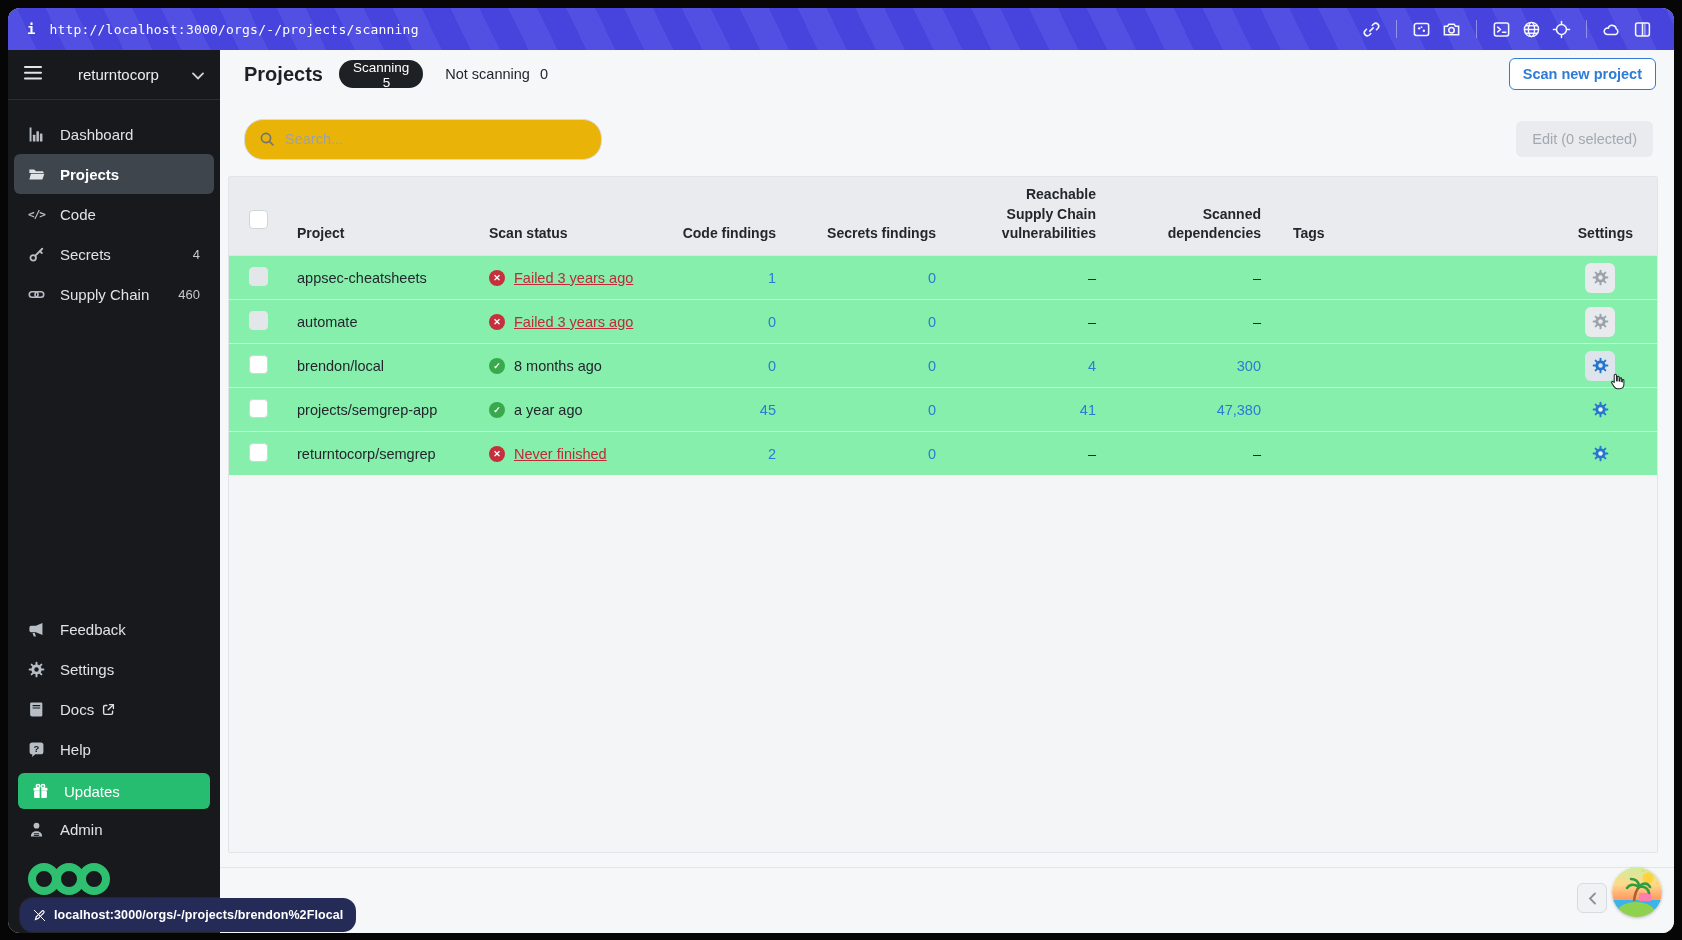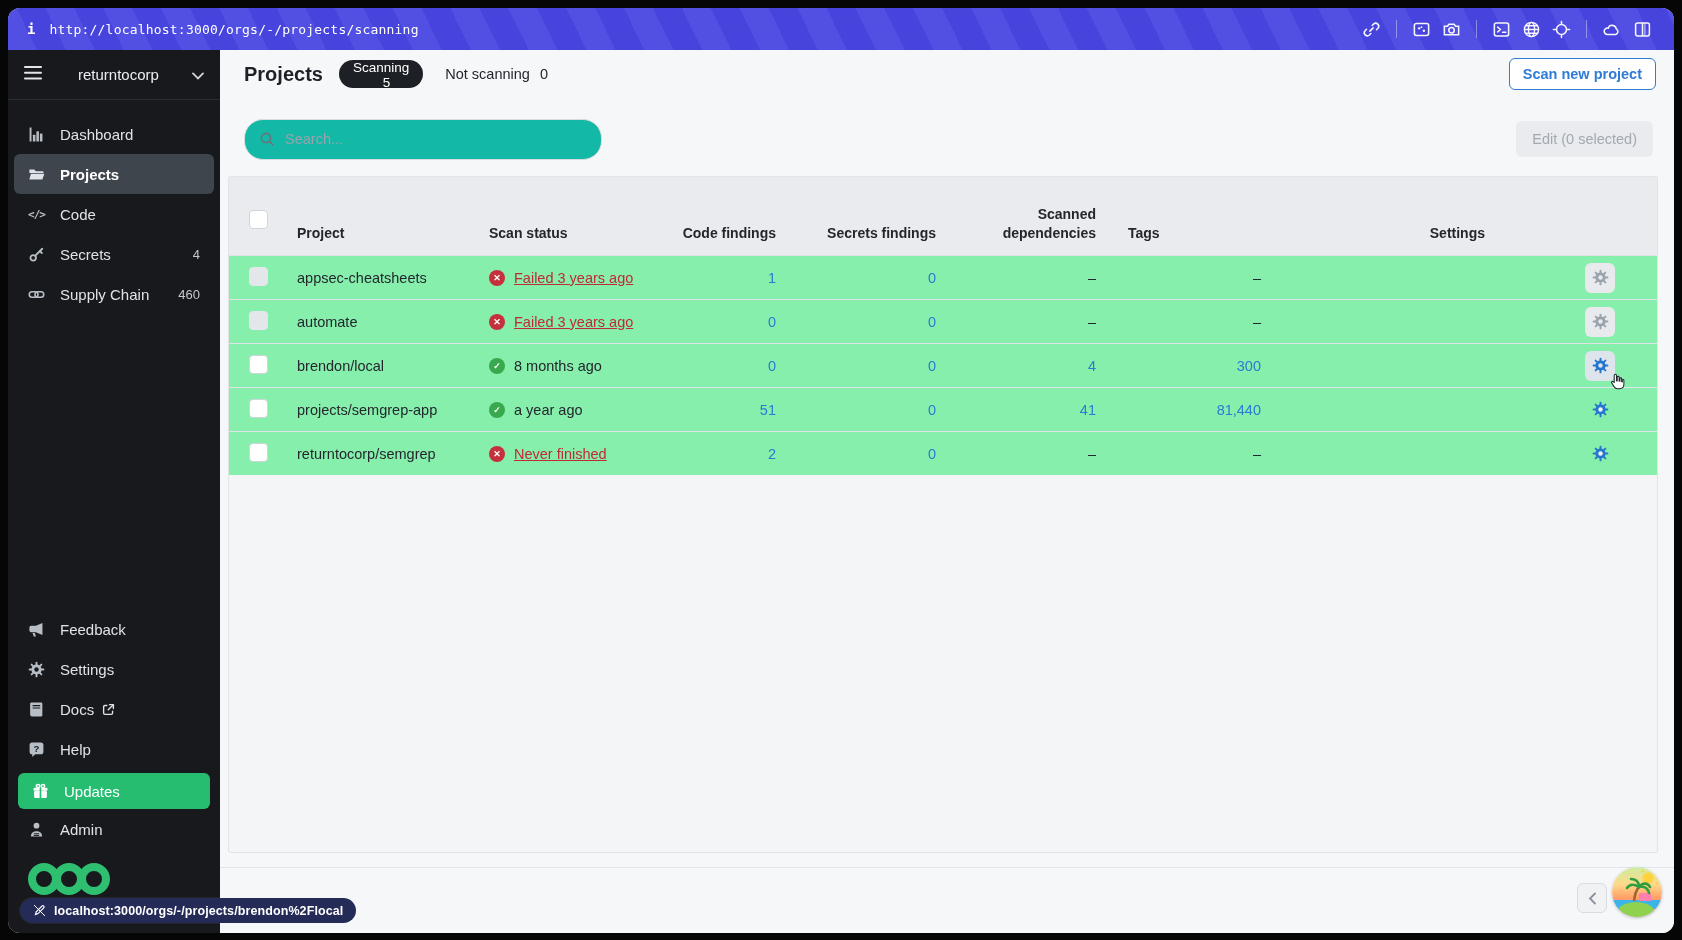--- a/index.html
+++ b/index.html
@@ -35,21 +35,21 @@
   .side-foot { position:absolute; left:0; right:0; top:559px; }
   .side-foot .nav-item { margin:0 6px; }
   .nav-item.updates { background:#26bd71; color:#fff; height:36px; margin:4px 10px 0 10px; }
   .nav-item.updates .ico { color:#fff; }
   .ext-ico { margin-left:8px; display:flex; }
   .logo { position:absolute; left:20px; top:813px; display:flex; }
   .ring { width:32px; height:32px; border:8px solid #2ebf71; border-radius:50%; background:transparent; }
   .ring + .ring { margin-left:-7px; }
 
   
-  .linkpill { position:absolute; left:12px; top:890px; height:25px; z-index:40;
+  .linkpill { position:absolute; left:12px; top:890px; height:34px; z-index:40;
               background:#252b57; border-radius:13px; display:flex; align-items:center;
               padding:0 13px; color:#fff; font-size:12.5px; font-weight:600; letter-spacing:.1px;
               box-shadow:0 0 0 1px rgba(255,255,255,.06); }
   .linkpill svg { margin-right:8px; }
 
   
   .main { position:absolute; left:212px; top:42px; right:0; bottom:0; background:#f6f7f8; }
   .pageheader { position:absolute; left:0; right:0; top:0; height:48px; display:flex; align-items:center;
                 padding:0 18px 0 24px; }
   .page-title { font-size:20px; font-weight:700; color:#1d2127; }
@@ -57,21 +57,21 @@
                 display:flex; align-items:center; padding:0 14px; font-size:13.5px; cursor:pointer;flex-direction:column; }
   .scan-badge .cnt { margin-left:11px; }
   .notscan { margin-left:22px; font-size:14.5px; font-weight:500; color:#23272d; display:flex; cursor:pointer; }
   .notscan .cnt { margin-left:10px; }
   .btn-primary-outline { margin-left:auto; height:32px; padding:0 13px; background:#fff;
                 border:1.5px solid #2e7cd6; color:#2e7cd6; border-radius:6px; font-size:14.5px;
                 font-weight:600; font-family:inherit; cursor:pointer; }
 
   .toolbar { position:absolute; left:0; right:0; top:70px; height:38px; display:flex; align-items:center;
              padding:0 21px 0 24px; }
-  .searchbox { width:358px; height:41px; background:#14b8a6; border:1px solid #d8dce1; border-radius:19px;
+  .searchbox { width:358px; height:41px; background:#eab308; border:1px solid #d8dce1; border-radius:19px;
                display:flex; align-items:center; padding:0 14px; }
   .searchbox input { border:none; outline:none; flex:1; margin-left:10px; font-size:14.5px; color:#3a4047;
                      font-family:inherit; background:transparent; }
   .searchbox input::placeholder { color:#9aa2ab; }
   .btn-disabled { margin-left:auto; height:36px; padding:0 16px; background:#e9ebee; border:none;
                   color:#a2a9b1; border-radius:6px; font-size:14.5px; font-weight:500; font-family:inherit; }
 
   
   .tablewrap { position:absolute; left:8px; right:16px; top:126px; height:677px;
                border:1px solid #e2e5e8; border-radius:2px; background:#f4f5f6; overflow:hidden; }
@@ -368,20 +368,21 @@
       <button class="btn-disabled" disabled="">Edit (0 selected)</button>
     </div>
 
     <div class="tablewrap">
       <div class="tgrid thead">
         <div class="c-check"><span class="checkbox" style="margin-bottom:9px;"></span></div>
         <div class="c-proj">Project</div>
         <div class="c-status">Scan status</div>
         <div class="c-num">Code findings</div>
         <div class="c-num">Secrets findings</div>
+        <div class="c-num"><span class="wrapcap w102">Reachable Supply Chain vulnerabilities</span></div>
         <div class="c-num"><span class="wrapcap w108">Scanned dependencies</span></div>
         <div class="c-tags">Tags</div>
         <div class="c-set">Settings</div>
       </div>
 
       <div class="tgrid trow">
         <div class="c-check"><span class="checkbox disabled"></span></div>
         <div class="c-proj">appsec-cheatsheets</div>
         <div class="c-status">
             <span class="status-ico failed">✕</span>
@@ -467,24 +468,24 @@
         </div>
       </div>
 
       <div class="tgrid trow">
         <div class="c-check"><span class="checkbox"></span></div>
         <div class="c-proj">projects/semgrep-app</div>
         <div class="c-status">
             <span class="status-ico success">✓</span>
             <a class="status-link success">a year ago</a>
           </div>
-        <div class="c-num"><a class="num-link">51</a></div>
+        <div class="c-num"><a class="num-link">45</a></div>
         <div class="c-num"><a class="num-link">0</a></div>
         <div class="c-num"><a class="num-link">41</a></div>
-        <div class="c-num"><a class="num-link">81,440</a></div>
+        <div class="c-num"><a class="num-link">47,380</a></div>
         <div class="c-tags"></div>
         <div class="c-set">
             <button class="gear-btn plain">
               <svg width="17" height="17" viewBox="0 0 16 16">
                 <g fill="currentColor">
                   <rect x="7.1" y="0.6" width="1.8" height="14.8" rx="0.9"></rect>
                   <rect x="7.1" y="0.6" width="1.8" height="14.8" rx="0.9" transform="rotate(45 8 8)"></rect>
                   <rect x="7.1" y="0.6" width="1.8" height="14.8" rx="0.9" transform="rotate(90 8 8)"></rect>
                   <rect x="7.1" y="0.6" width="1.8" height="14.8" rx="0.9" transform="rotate(135 8 8)"></rect>
                   <circle cx="8" cy="8" r="4.8"></circle>

